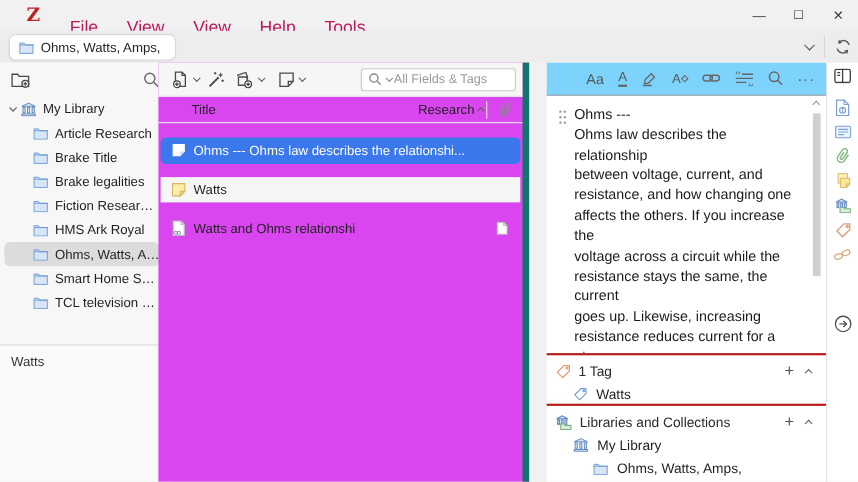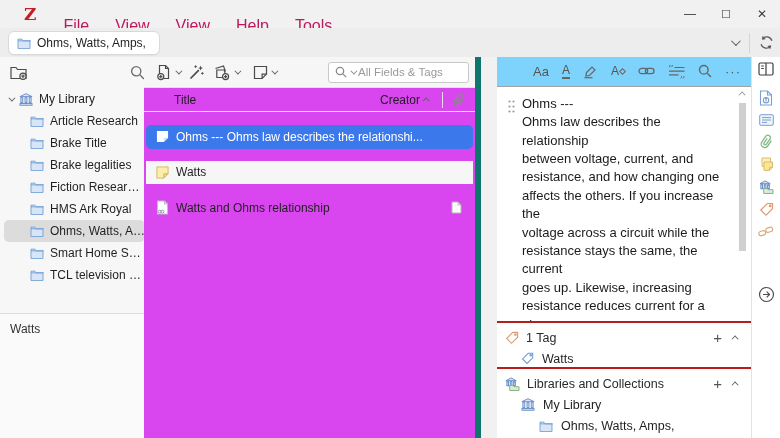--- a/index.html
+++ b/index.html
@@ -304,21 +304,21 @@
           </svg>
       </span>
       <i class="chev down sm" style="border-color:#8a8a8a"></i>
       <input placeholder="All Fields &amp; Tags" style="">
     </span>
   </div>
 
   <div class="list-header">
     <span class="col-title">Title</span>
     <span class="col-creator">
-      <span>Creator</span>
+      <span>Research</span>
       <i class="chev up sm"></i>
     </span>
     <span class="col-sep"></span>
     <span class="col-clip">
       <svg width="12" height="14" viewBox="0 0 12 14" fill="none" stroke="#8a8a8a" stroke-width="1.2" style="transform:rotate(38deg)">
         <path d="M9.3 3.8 v6 a3.3 3.3 0 0 1 -6.6 0 V3.3 a2.3 2.3 0 0 1 4.6 0 V9.3 a1.2 1.2 0 0 1 -2.4 0 V4.3"></path>
       </svg>
     </span>
   </div>
 
@@ -347,21 +347,21 @@
       <span>
         <svg width="13" height="15" viewBox="0 0 13 15" fill="none" stroke="#b9bec7" stroke-width="1.1">
           <path d="M1.5 1 h7 l3 3 v10 h-10 z" fill="#fff"></path>
             <path d="M8.5 1 v3 h3"></path>
           <g stroke="#8f98a5" stroke-width="1">
               <circle cx="3.8" cy="11.6" r="1.4"></circle>
               <circle cx="6.6" cy="11.6" r="1.4"></circle>
             </g>
         </svg>
       </span>
-      <span class="row-title">Watts and Ohms relationship</span>
+      <span class="row-title">Watts and Ohms relationshi</span>
       <span class="row-clip">
         <svg width="11" height="13" viewBox="0 0 11 13" fill="#fff" stroke="#b5b5b5" stroke-width="1">
             <path d="M1 1 h6 l3 3 v8 h-9 z"></path>
             <path d="M7 1 v3 h3" fill="none"></path>
           </svg>
       </span>
     </div>
   </div>
 </div>
 

